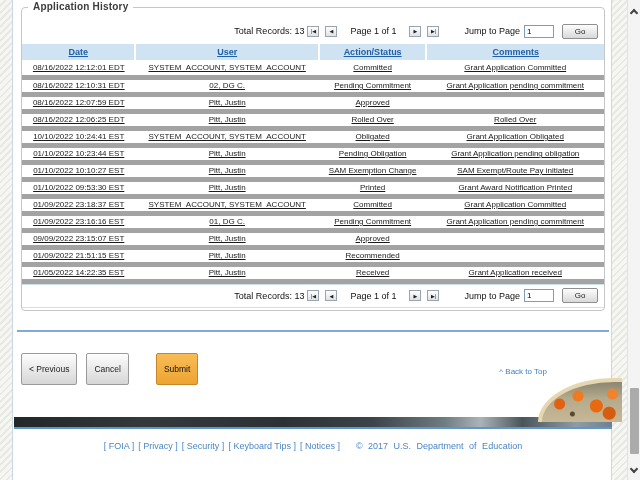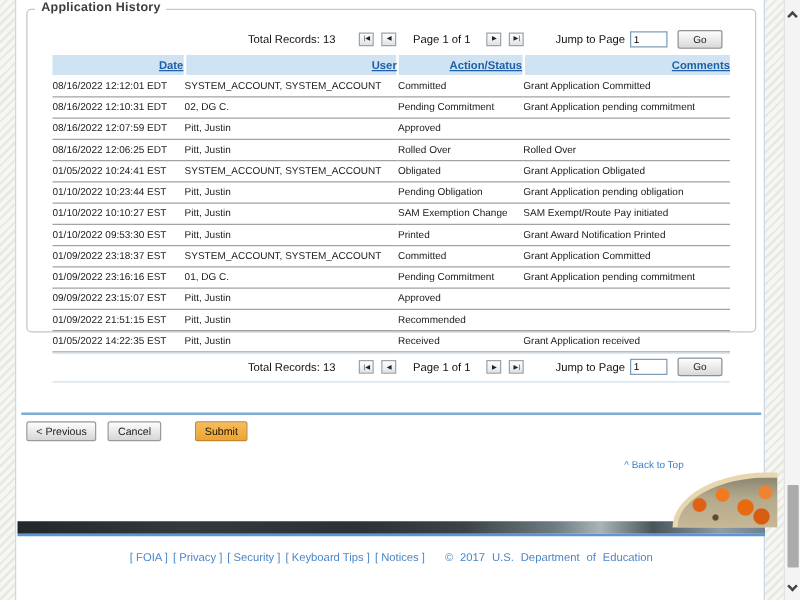--- a/index.html
+++ b/index.html
@@ -10,36 +10,36 @@
     position:relative;
     color:#222;
   }
   .content-panel {
     position:absolute; left:12px; top:0; width:600px; height:480px;
     background:#ffffff;
     border-left:1px solid #c9d8e4; border-right:1px solid #c9d8e4;
   }
   
   .history-fieldset {
-    position:absolute; left:8px; top:7px; width:584px; height:259px;
+    position:absolute; left:8px; top:7px; width:584px; height:304px;
     border:1px solid #c6c6c6; border-radius:4px;
-    padding:0 20px;
+    padding:0 0;
   }
   .history-legend {
     position:absolute; top:-7px; left:6px; background:#ffffff; padding:0 5px;
     font-size:10px; font-weight:bold; color:#3c3c3c; letter-spacing:.2px;
   }
   
   .pager {
     display:flex; align-items:center; justify-content:flex-end;
     height:26px; padding-right:6px; font-size:9px; color:#111;
   }
   .pager-top { margin-top:10px; }
   .pager-bottom { border-top:1px solid #cfe0ee; border-bottom:1px solid #cfe0ee; height:24px; }
-  .pager .total { margin-right:16px; }
+  .pager .total { }
   .pg-btn {
     width:12px; height:11px; margin:0 3px; padding:0;
     border:1px solid #9aa4ac; background:linear-gradient(#ffffff,#dfe3e6);
     font-size:5px; line-height:8px; color:#222; cursor:pointer;
     display:inline-flex; align-items:center; justify-content:center;
   }
   .pager .pagelabel { margin:0 10px; }
   .pager .jumplabel { margin-left:22px; margin-right:4px; }
   .jump-input {
     width:30px; height:13px; border:1px solid #7f9db9; font-size:8px; padding:0 2px;
@@ -48,37 +48,38 @@
   .go-btn {
     margin-left:8px; width:36px; height:15px;
     border:1px solid #8f8f8f; border-radius:2px;
     background:linear-gradient(#fdfdfd,#d9d9d9);
     font-size:8px; color:#222; cursor:pointer;
     font-family:"Liberation Sans", sans-serif;
   }
   
   table.history { width:100%; border-collapse:collapse; table-layout:fixed; }
   table.history th {
-    background:#cfe3f2; height:16px; font-size:9px; text-align:right;
+    background:#cfe3f2; height:16px; font-size:9px; text-align:center;
     border-left:2px solid #ffffff;
   }
   table.history th:first-child { border-left:none; }
   table.history th a { color:#2060a8; text-decoration:underline; font-weight:bold; cursor:pointer; }
   table.history td {
-    height:17px; font-size:8px; text-align:left; color:#1a1a1a;
-    border-bottom:1px solid #a3a3a3; white-space:nowrap; overflow:hidden;
+    height:17px; font-size:8px; text-align:center; color:#1a1a1a;
+    border-bottom:5px solid #a3a3a3; white-space:nowrap; overflow:hidden;text-decoration:underline;
   }
   
   .btn-divider { position:absolute; left:4px; top:330px; width:592px; height:2px; background:#7fabd6; }
   .action-buttons { position:absolute; left:8px; top:337px; display:flex; align-items:center; }
   .btn {
-    height:16px; padding:0 7px; font-size:8.5px; color:#222; cursor:pointer;
+    height:32px; padding:0 7px; font-size:8.5px; color:#222; cursor:pointer;
     border:1px solid #9a9a9a; border-radius:2px;
     background:linear-gradient(#fdfdfd,#d6d6d6);
     font-family:"Liberation Sans", sans-serif;
+    margin-top:16px;
   }
   .btn-cancel { margin-left:9px; }
   .btn-submit {
     margin-left:27px;
     background:linear-gradient(#f8bc55,#eda431);
     border:1px solid #c8862a; color:#111;
   }
   
   .back-top { position:absolute; top:367px; right:64px; font-size:8px; color:#3b7fc4; cursor:pointer; }
   .banner-strip {
@@ -180,21 +181,21 @@
       </tr>
 
       <tr>
         <td>08/16/2022 12:06:25 EDT</td>
         <td>Pitt, Justin</td>
         <td>Rolled Over</td>
         <td>Rolled Over</td>
       </tr>
 
       <tr>
-        <td>01/05/2022 10:24:41 EST</td>
+        <td>10/10/2022 10:24:41 EST</td>
         <td>SYSTEM_ACCOUNT, SYSTEM_ACCOUNT</td>
         <td>Obligated</td>
         <td>Grant Application Obligated</td>
       </tr>
 
       <tr>
         <td>01/10/2022 10:23:44 EST</td>
         <td>Pitt, Justin</td>
         <td>Pending Obligation</td>
         <td>Grant Application pending obligation</td>

